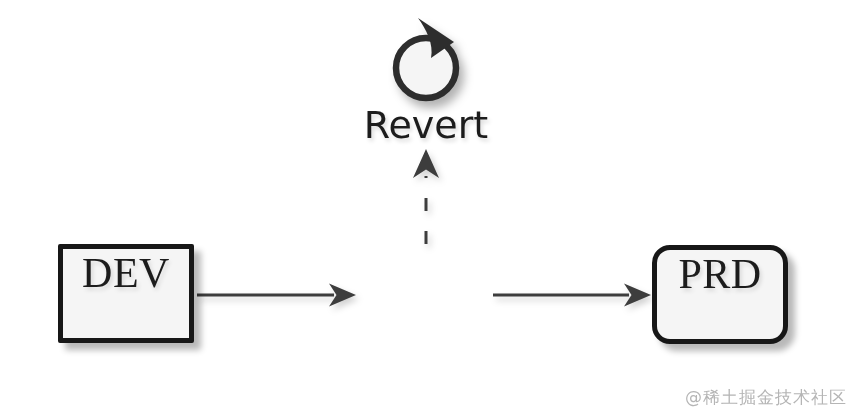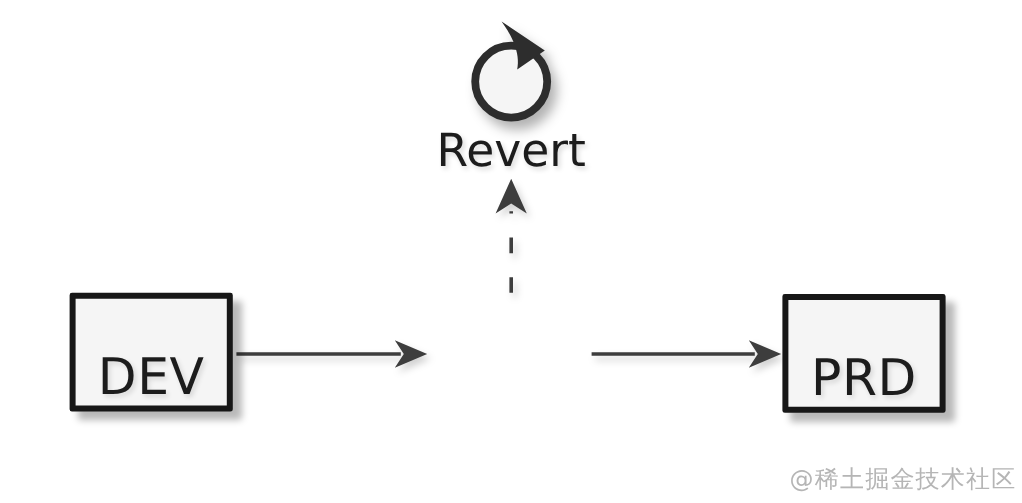--- a/index.html
+++ b/index.html
@@ -45,47 +45,48 @@
   .node-box {
     position: absolute;
     box-sizing: border-box;
     width: 136px;
     height: 99px;
     background: var(--box-fill, #f5f5f5);
     border: 5px solid var(--box-border, #171717);
     border-radius: 2px;
     box-shadow: 7px 7px 6px rgba(0,0,0,0.28);
     display: flex;
-    align-items: flex-end;
+    align-items: flex-start;
     justify-content: center;
+    font-family: Liberation Serif, serif;
   }
   .node-label {
     font-size: 42px;
     color: var(--text-color, #1c1c1c);
     letter-spacing: 0.5px;
     text-shadow: 2px 3px 4px rgba(0,0,0,0.12);
   }
   #node-dev { left: 58px;  top: 244px; }
   #node-qas { left: 357px; top: 244px; }
-  #node-prd { left: 652px; top: 245px; }
+  #node-prd { left: 652px; top: 245px; border-radius: 18px; }
   #revert-label {
     position: absolute;
     left: 340px;
     top: 103px;
     width: 172px;
     text-align: center;
     font-size: 38px;
     color: var(--text-color, #1c1c1c);
     text-shadow: 2px 3px 4px rgba(0,0,0,0.15);
   }
   #watermark {
     position: absolute;
     right: 5px;
     top: 386px;
-    font-size: 20px;
+    font-size: 17px;
     color: var(--watermark-color, #b5b5b5);
     text-shadow: 1px 1px 0 rgba(255,255,255,0.9);
     letter-spacing: 1px;
   }
 </style>
 </head>
 <body>
 
 <div id="canvas">
 

